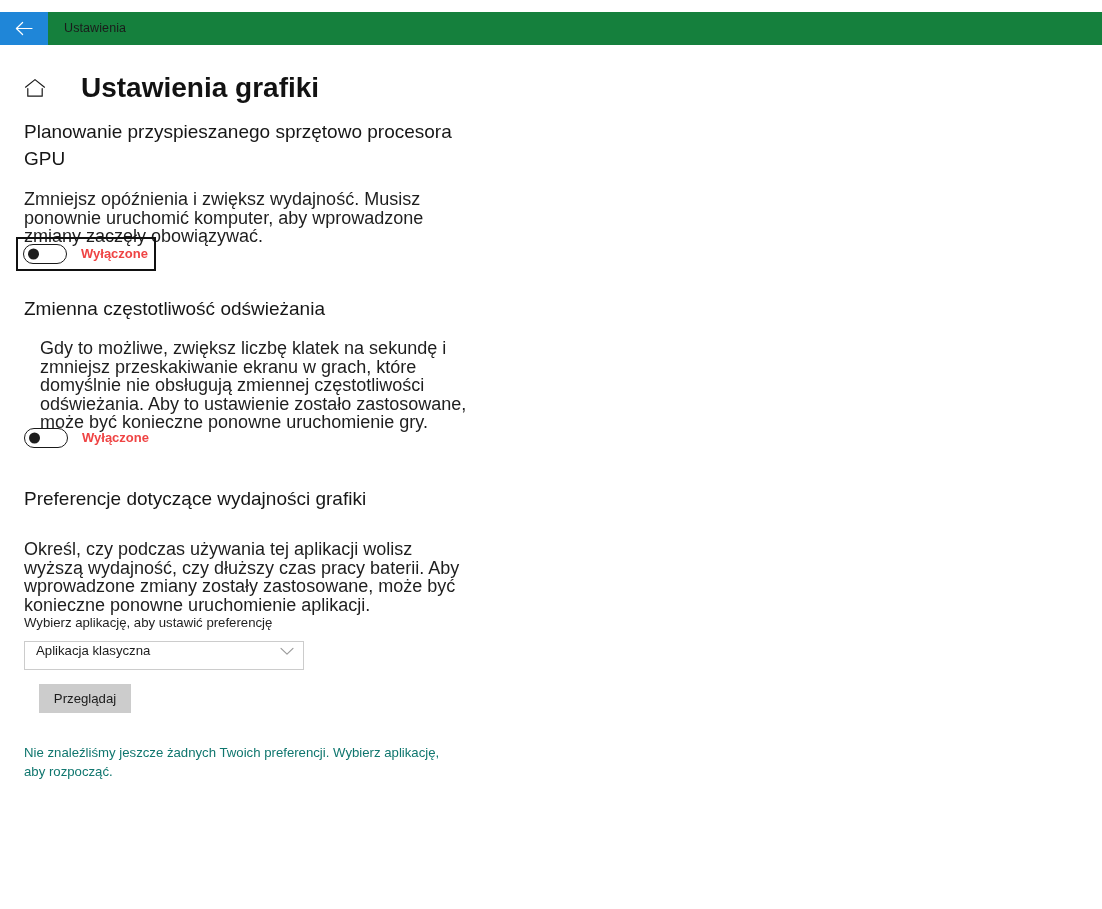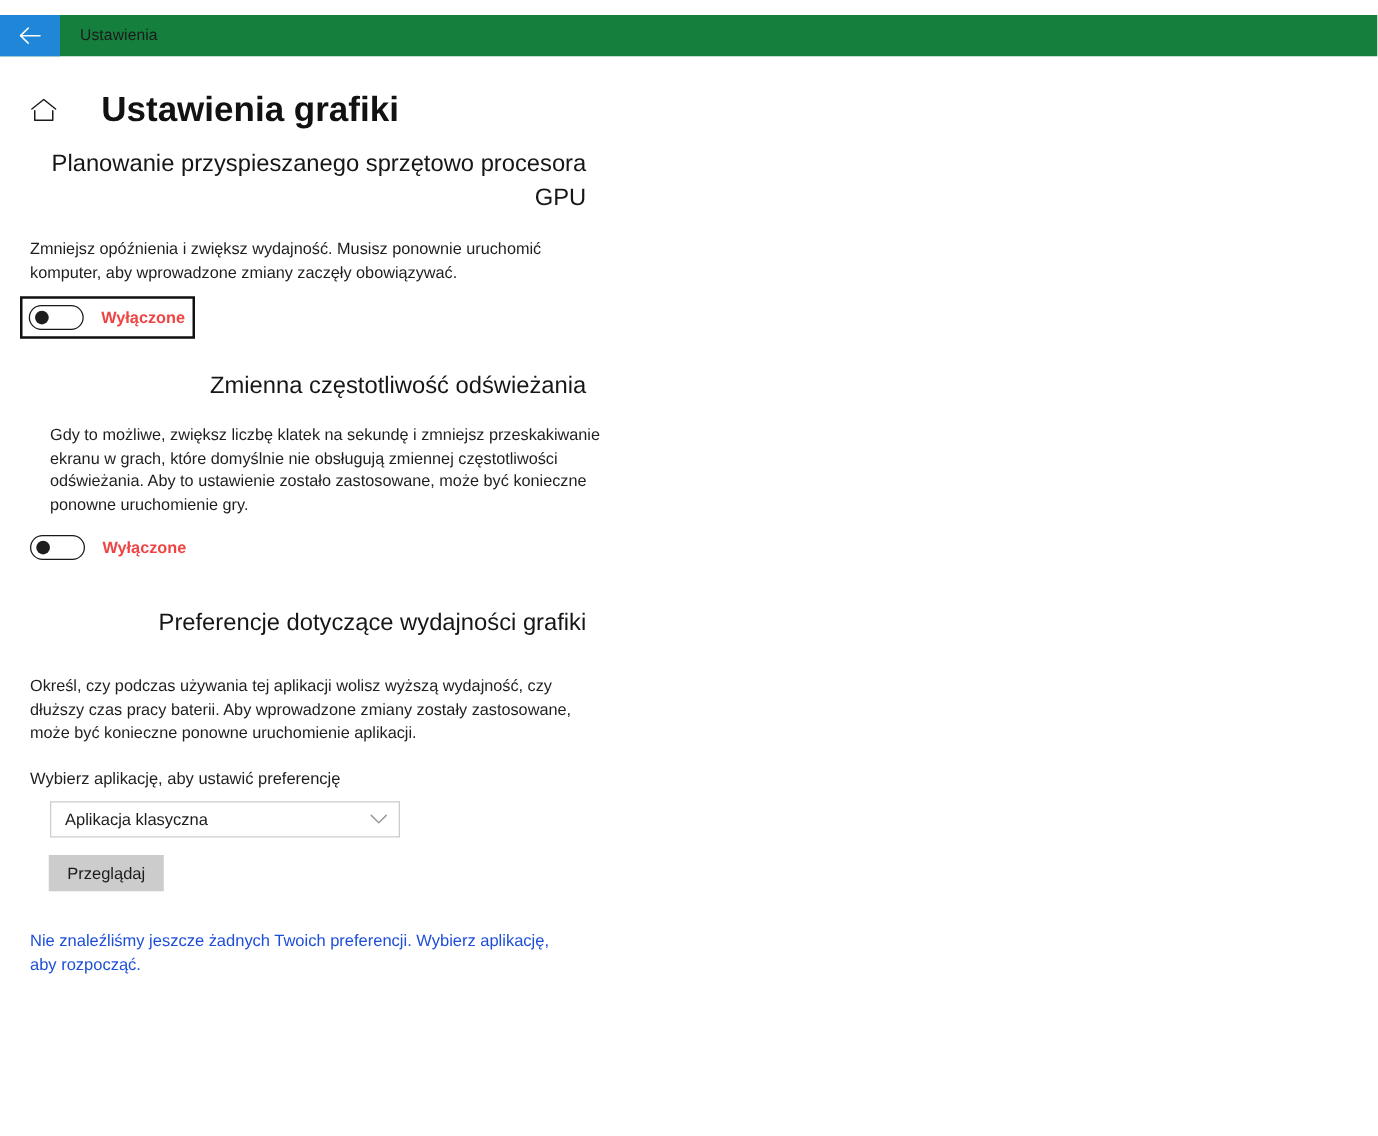--- a/index.html
+++ b/index.html
@@ -81,25 +81,24 @@
     width: 470px;
   }
 
   .section-heading {
     font-size: 19px;
     font-weight: 300;
     line-height: 27px;
     color: #161616;
     margin: 0;
     max-width: 445px;
-    text-align: right;
   }
 
   .section-desc {
-    font-size: 13px;
+    font-size: 18px;
     line-height: 18.6px;
     color: #1e1e1e;
     margin: 0;
     max-width: 440px;
   }
   .desc-1 { margin-top: 18px; }
   .desc-2 { margin-top: 17px; margin-left: 16px; }
   .desc-3 { margin-top: 28px; }
 
   
@@ -151,29 +150,29 @@
     position: absolute;
     left: 24px;
     top: 614px;
     font-size: 13.2px;
     line-height: 18px;
     color: #1e1e1e;
     white-space: nowrap;
   }
   .combobox {
     position: absolute;
-    left: 40px;
+    left: 24px;
     top: 641px;
     width: 280px;
     height: 29px;
     border: 1px solid #cccccc;
     background: #ffffff;
     box-sizing: border-box;
     display: flex;
-    align-items: center;
+    align-items: flex-start;
     justify-content: space-between;
     padding: 0 9px 0 11px;
     cursor: pointer;
   }
   .combobox-value {
     font-size: 13.2px;
     line-height: 17px;
     color: #1b1b1b;
     white-space: nowrap;
   }
@@ -200,21 +199,21 @@
   }
 
   
   .empty-note {
     position: absolute;
     left: 24px;
     top: 744px;
     width: 440px;
     font-size: 13.2px;
     line-height: 18.6px;
-    color: #1d4ed8;
+    color: #0f766e;
   }
 </style>
 </head>
 <body>
 
 <div class="titlebar">
   <div class="back-button">
     <span>
       <svg width="18" height="15" viewBox="0 0 18 15" fill="none">
         <path d="M17 7.5H1.8M7.6 1.5L1.4 7.5L7.6 13.5" stroke="#ffffff" stroke-width="1.2" stroke-linecap="round" stroke-linejoin="round"></path>

